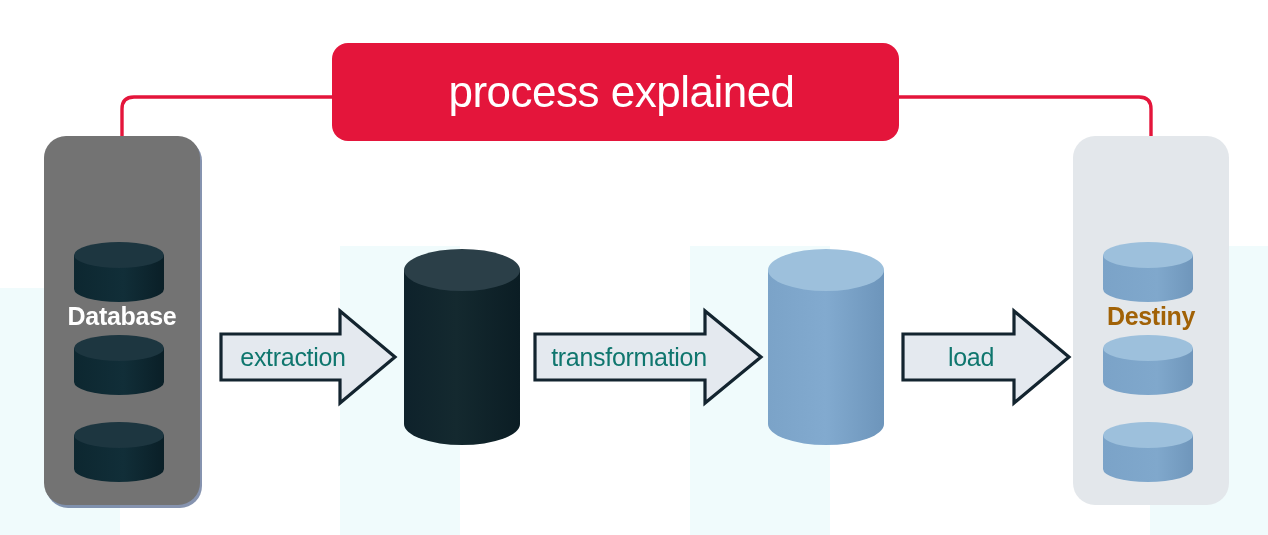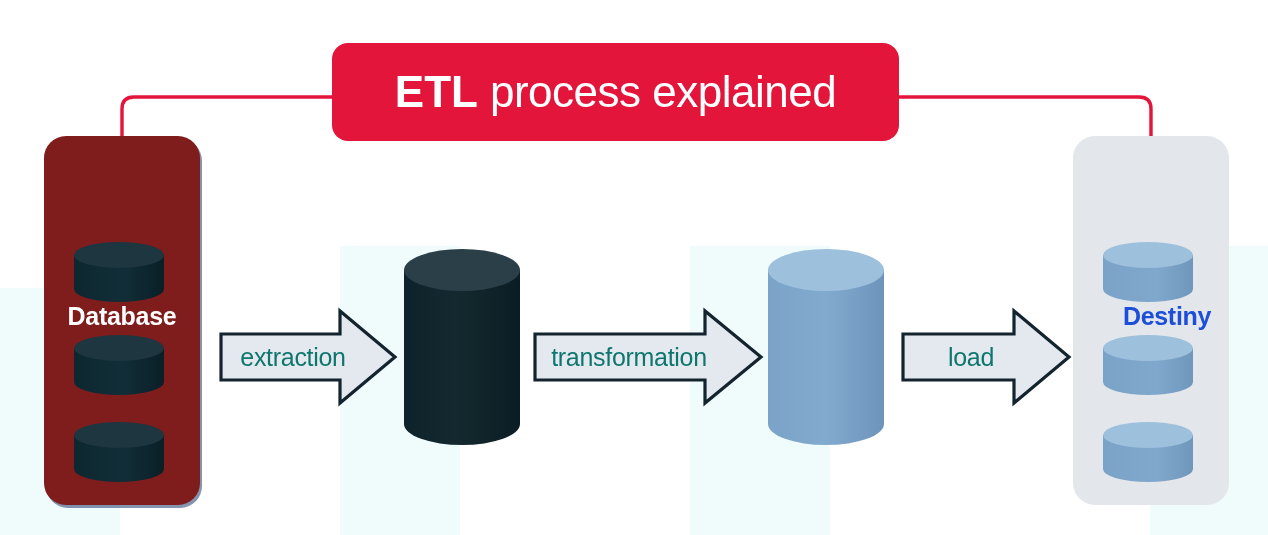--- a/index.html
+++ b/index.html
@@ -69,42 +69,42 @@
   
   .panel {
     position: absolute;
     border-radius: 22px;
   }
   .panel-source {
     left: 44px;
     top: 136px;
     width: 156px;
     height: 369px;
-    background: #7f1d1d;
+    background: #737373;
     box-shadow: 2px 3px 0 0 rgba(35,58,110,0.55);
   }
   .panel-dest {
     left: 1073px;
     top: 136px;
     width: 156px;
     height: 369px;
     background: #e3e7eb;
   }
   .panel-label {
     position: absolute;
     left: 0;
     width: 100%;
     top: 166px;
     text-align: center;
     font-size: 25px;
     font-weight: 700;
     letter-spacing: -0.3px;
   }
   .panel-source .panel-label { color: #ffffff; }
-  .panel-dest   .panel-label { color: #1d4ed8; margin-left: 16px; }
+  .panel-dest   .panel-label { color: #a16207; }
 
   
   .mini-cyl {
     position: absolute;
     left: 28px;
     width: 94px;
     height: 62px;
   }
   .mini-cyl.c1 { top: 105px; }
   .mini-cyl.c2 { top: 198px; }
@@ -246,17 +246,16 @@
   </div>
 
   <div class="arrow transformation">
     <svg width="232" height="100" viewBox="0 0 232 100">
       <path d="M 3 27 L 173 27 L 173 4 L 229 50 L 173 96 L 173 73 L 3 73 Z" fill="#e4e9ef" stroke="#13242f" stroke-width="3.2" stroke-linejoin="miter"></path>
     </svg>
     <span class="arrow-label">transformation</span>
   </div>
 
   <div class="title-banner">
-    <span class="title-strong">ETL</span>
     <span class="title-rest">process explained</span>
   </div>
 
 </div>
 
 </body></html>

